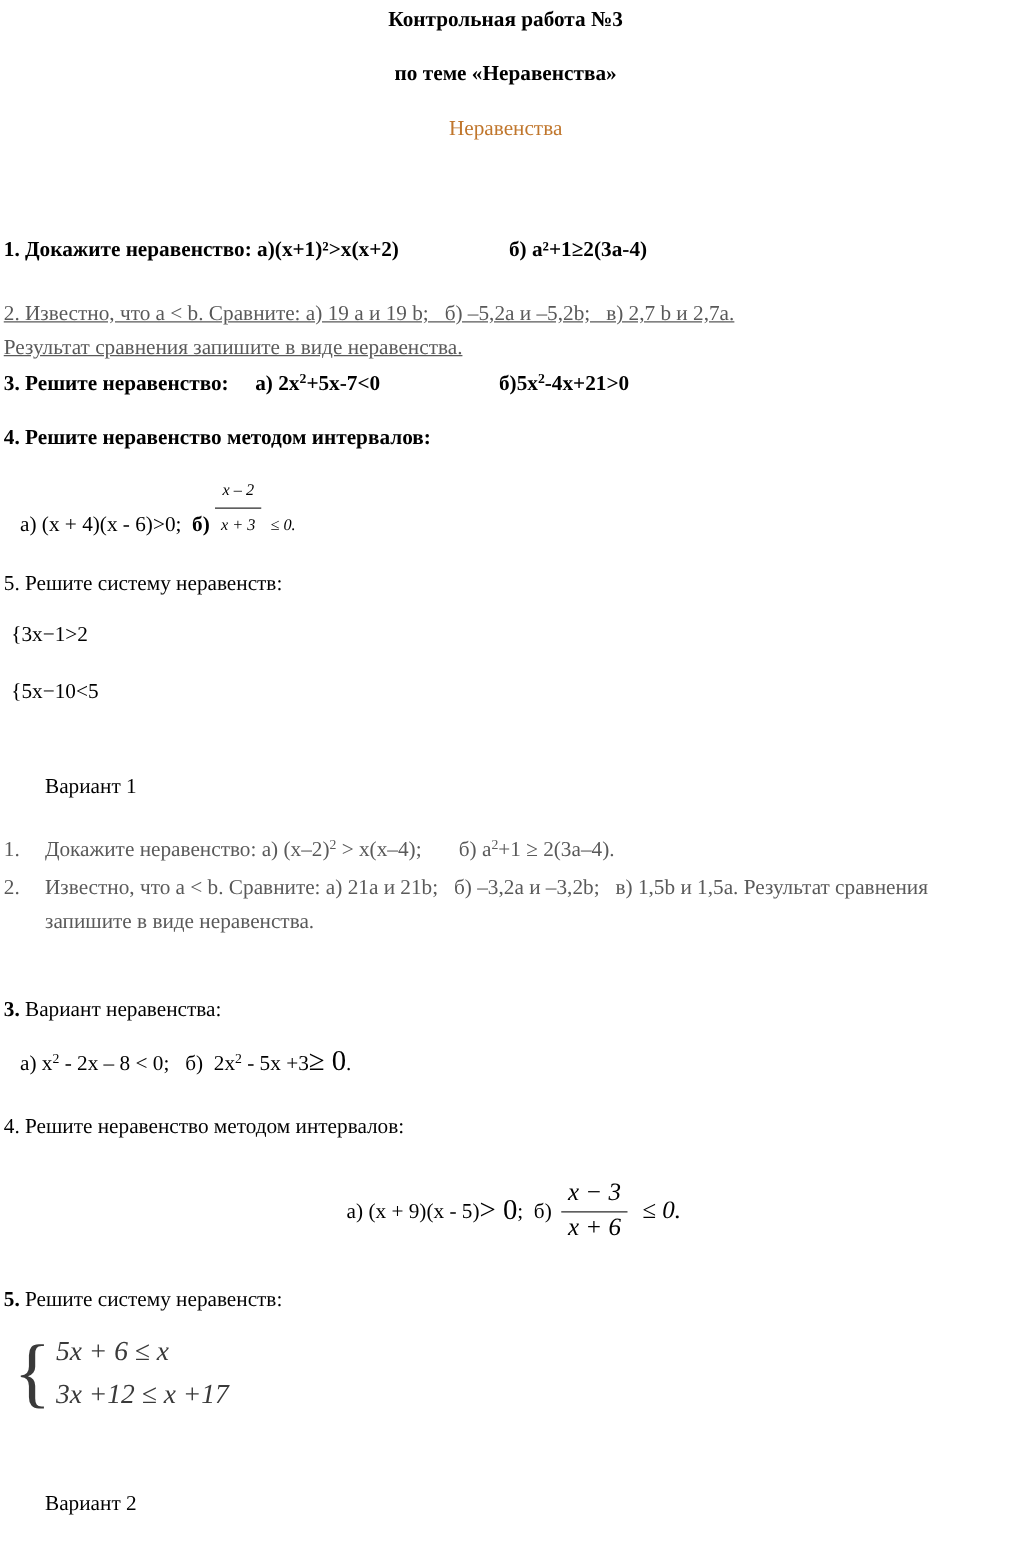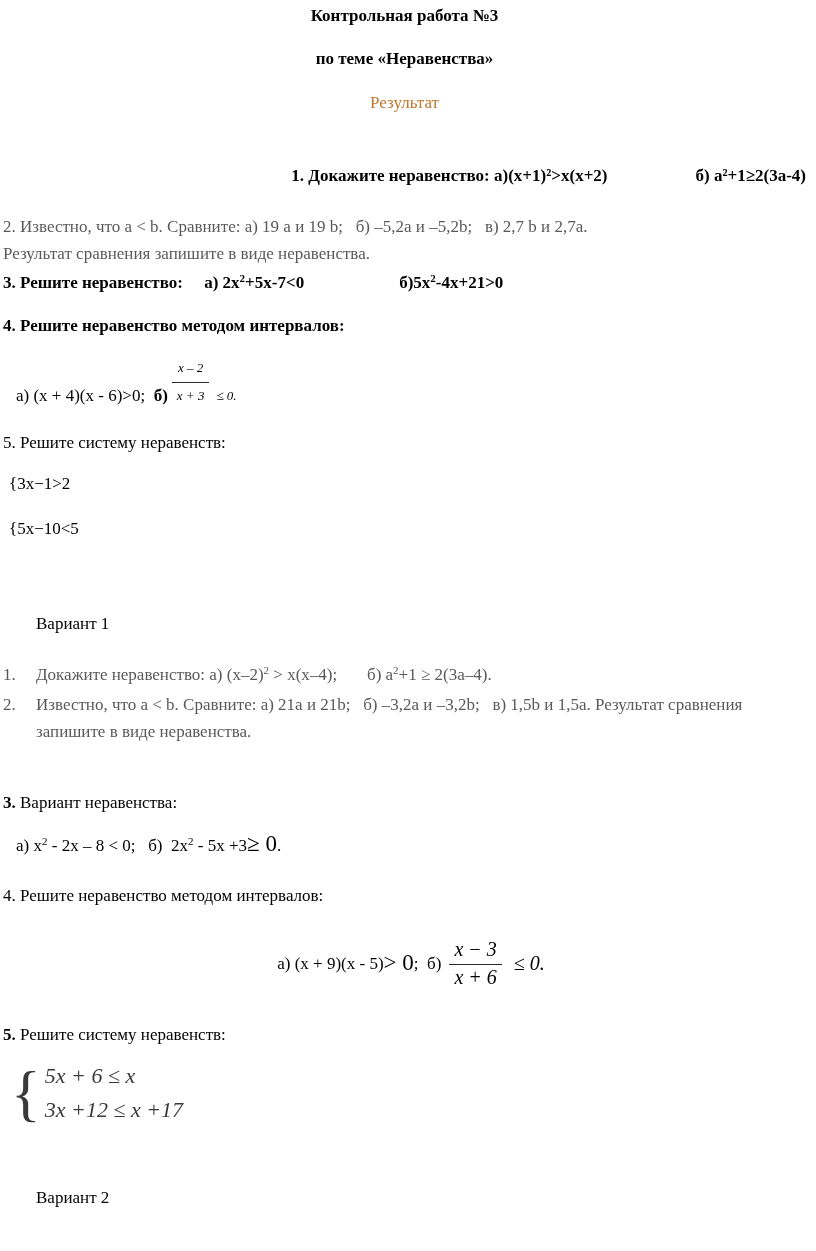--- a/index.html
+++ b/index.html
@@ -16,33 +16,33 @@
   .bold { font-weight: bold; }
   .gray { color: #595959; }
   .accent { color: #c0762c; }
   sup.s { font-size: 11px; line-height: 0; vertical-align: 6px; }
   .big { font-size: 23px; line-height: 0; }
 
   .t1 { margin-top: 5px; }
   .t2 { margin-top: 22px; }
   .t3 { margin-top: 23px; }
 
-  .dq1 { margin-top: 52px; text-align: right; }
+  .dq1 { margin-top: 76px; }
   .dq1 .tabgap { margin-left: 88px; }
-  .dq2 { margin-top: 27px; line-height: 27px; }
+  .dq2 { margin-top: 27px; line-height: 27px; text-decoration: underline; }
   .dq2 span { display: block; }
   .dq3 { margin-top: 5px; }
   .dq3 .tabgap { margin-left: 95px; }
   .dq4 { margin-top: 22px; }
   .dq4line { margin-top: 20px; min-height: 46px; display: flex; align-items: flex-end; padding-left: 13px; }
   .dq5 { margin-top: 26px; }
   .dsys1 { margin-top: 20px; padding-left: 6px; }
   .dsys2 { margin-top: 24px; padding-left: 6px; }
 
-  .v1title { margin-top: 74px; padding-left: 33px; }
+  .v1title { margin-top: 55px; padding-left: 33px; }
   .li { display: flex; margin-top: 0; }
   .li .num { width: 33px; flex: none; }
   .li .body { flex: 1; }
   .v1q1 { margin-top: 31px; color: #595959; }
   .v1q2 { margin-top: 6px; line-height: 27px; color: #595959; }
   .v1q3 { margin-top: 47px; }
   .v1q3line { margin-top: 18px; line-height: 30px; padding-left: 13px; }
   .v1q4 { margin-top: 24px; }
   .v1q4line { margin-top: 16px; min-height: 64px; display: flex; align-items: center; padding-left: 13px; justify-content: center; }
   .v1q5 { margin-top: 20px; }
@@ -62,21 +62,21 @@
 
   .v2title { margin-top: 60px; padding-left: 33px; }
 </style>
 </head>
 <body>
 
 <div class="page">
 
   <p class="center bold t1">Контрольная работа  №3</p>
   <p class="center bold t2">по теме «Неравенства»</p>
-  <p class="center accent t3">Результат</p>
+  <p class="center accent t3">Неравенства</p>
 
   <p class="bold dq1"><span>1. Докажите неравенство: а)(х+1)²&gt;х(х+2)</span><span class="tabgap">б) а²+1≥2(3а-4)</span></p>
 
   <p class="gray dq2">
       <span>2. Известно, что a &lt; b. Сравните: а) 19 а и 19 b;   б) –5,2а и –5,2b;   в) 2,7 b и 2,7а.</span>
       <span>Результат сравнения запишите в виде неравенства.</span>
     </p>
 
   <p class="bold dq3"><span>3. Решите неравенство:     </span><span>а) 2х</span><sup class="s">2</sup><span>+5х-7&lt;0</span><span class="tabgap">б)5х</span><sup class="s">2</sup><span>-4х+21&gt;0</span></p>
 

